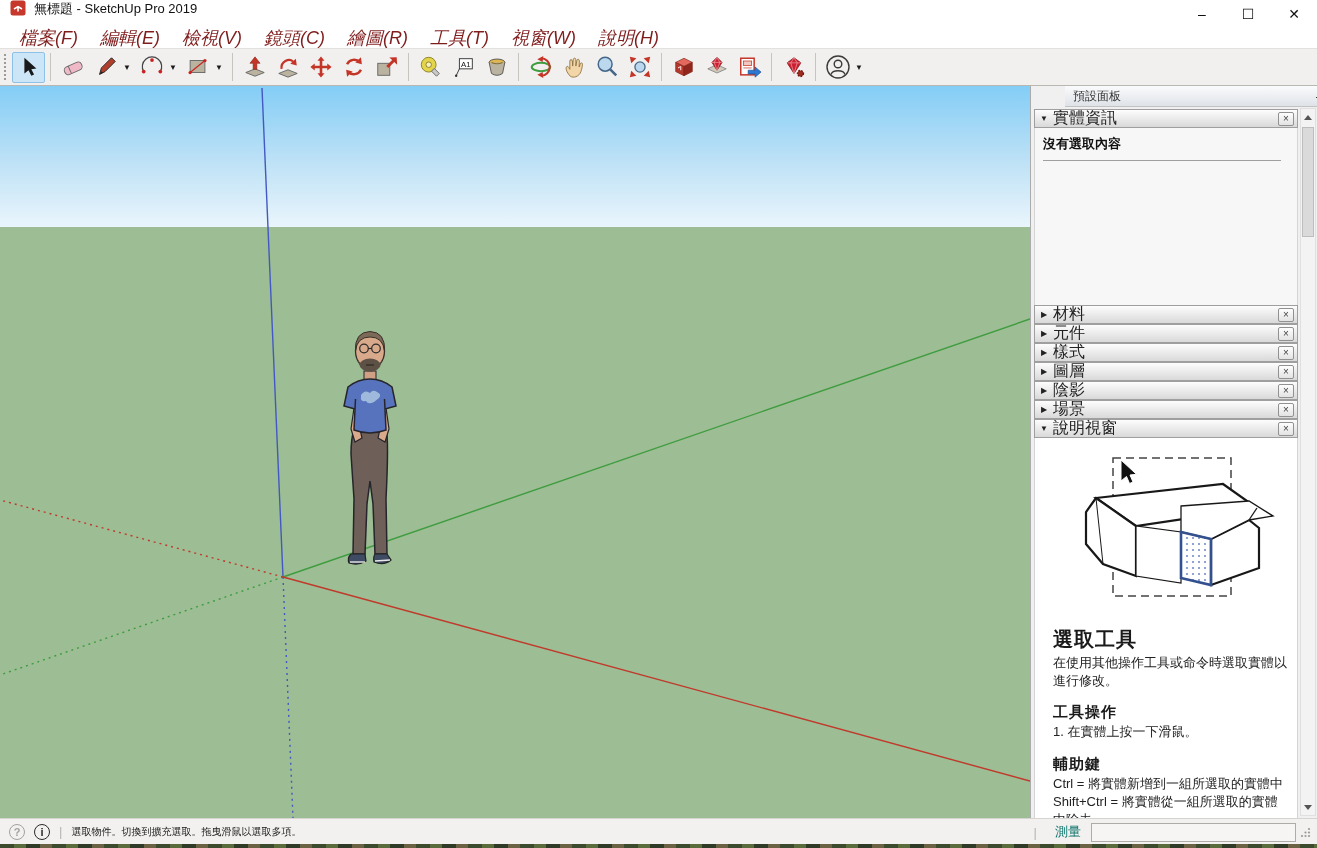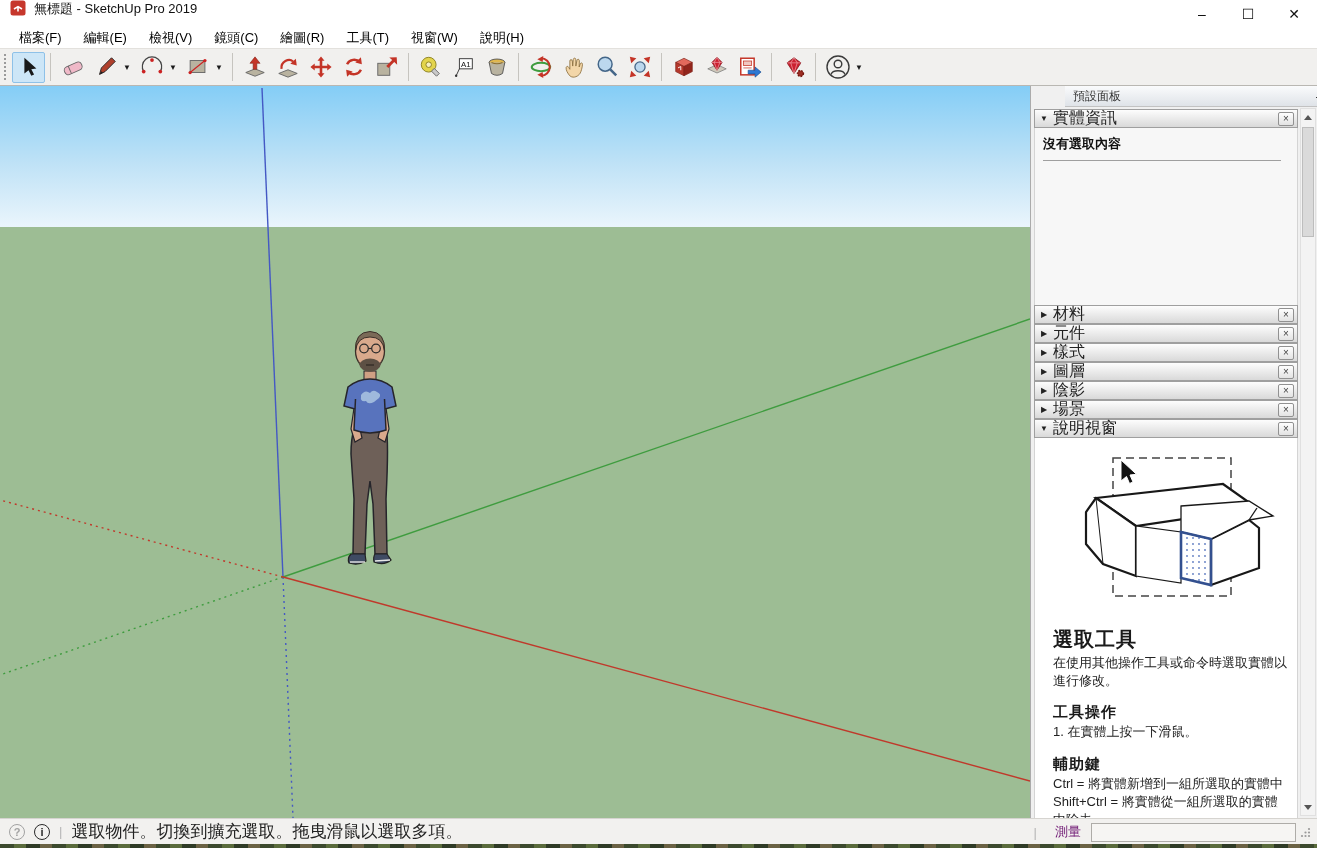--- a/index.html
+++ b/index.html
@@ -8,21 +8,21 @@
 
   
   .titlebar { position: absolute; left:0; top:0; width:1317px; height:28px; background:#fff; display:flex; align-items:flex-start; }
   .titlebar .logo { margin-left:10px; }
   .title-text { margin-left:8px; font-size:13px; color:#111; }
   .win-btns { position:absolute; right:0; top:0; height:28px; display:flex; }
   .win-btn { width:46px; height:28px; display:flex; align-items:center; justify-content:center; font-size:14px; color:#111; }
 
   
   .menubar { position:absolute; left:0; top:28px; width:1317px; height:20px; background:#fff; display:flex; align-items:center; padding-left:8px; }
-  .menu-item { font-size:13px; color:#000000; padding:1px 11px; cursor:default; }
+  .menu-item { font-size:18px; color:#7f1d1d; padding:1px 11px; cursor:default;font-style:italic; }
 
   
   .toolbar { position:absolute; left:0; top:48px; width:1317px; height:38px; background:#f1f0ee; border-top:1px solid #e3e1dd; border-bottom:1px solid #b9b7b2; display:flex; align-items:center; padding-left:2px; }
   .drag-handle { width:6px; height:30px; margin-right:4px;
     background-image: radial-gradient(#9a9a9a 28%, transparent 32%); background-size:4px 4px; background-position:1px 1px; }
   .tbtn { width:33px; height:31px; display:flex; align-items:center; justify-content:center; border:1px solid transparent; border-radius:2px; }
   .tbtn.selected { background:#cde6f7; border-color:#8ec1e8; }
   .tsep { width:1px; height:28px; background:#c6c4bf; margin:0 5px; }
   .darr { font-size:8px; color:#1a1a1a; margin:0 3px 0 0; width:10px; text-align:center; }
 
@@ -58,23 +58,23 @@
   .tri-up { width:0; height:0; border-left:4px solid transparent; border-right:4px solid transparent; border-bottom:5px solid #555; }
   .tri-down { width:0; height:0; border-left:4px solid transparent; border-right:4px solid transparent; border-top:5px solid #555; }
   .scroll-thumb { position:absolute; left:1px; top:18px; width:12px; height:110px; background:#dadada; border:1px solid #bdbdbd; }
 
   
   .statusbar { position:absolute; left:0; top:818px; width:1317px; height:26px; background:#f2f1ef; border-top:1px solid #d6d4d0; display:flex; align-items:center; }
   .st-circle { width:16px; height:16px; border-radius:50%; display:flex; align-items:center; justify-content:center; font-size:11px; font-weight:bold; margin-left:9px; }
   .st-c1 { border:1.5px solid #a2a2a2; color:#a2a2a2; }
   .st-c2 { border:1.5px solid #2a2a2a; color:#2a2a2a; }
   .st-sep { color:#b5b5b5; font-size:13px; margin:0 9px; }
-  .st-msg { font-size:17px; color:#222; }
+  .st-msg { font-size:10px; color:#222; }
   .measure-zone { position:absolute; right:6px; top:0; height:26px; display:flex; align-items:center; }
-  .measure-label { font-size:13px; color:#701a75; margin:0 10px 0 9px; }
+  .measure-label { font-size:13px; color:#0f766e; margin:0 10px 0 9px; }
   .measure-input { width:205px; height:19px; border:1px solid #aeaca8; background:#f6f5f3; font-size:12px; padding:0 4px; }
   .grip { margin-left:4px; }
   .bottom-strip { position:absolute; left:0; top:844px; width:1317px; height:4px;
     background:repeating-linear-gradient(90deg,#3c4a2e 0 14px,#5a6b3c 14px 26px,#2f3b26 26px 40px,#6b6244 40px 52px); }
 </style>
 </head>
 <body>
 
 <div class="app">
 

